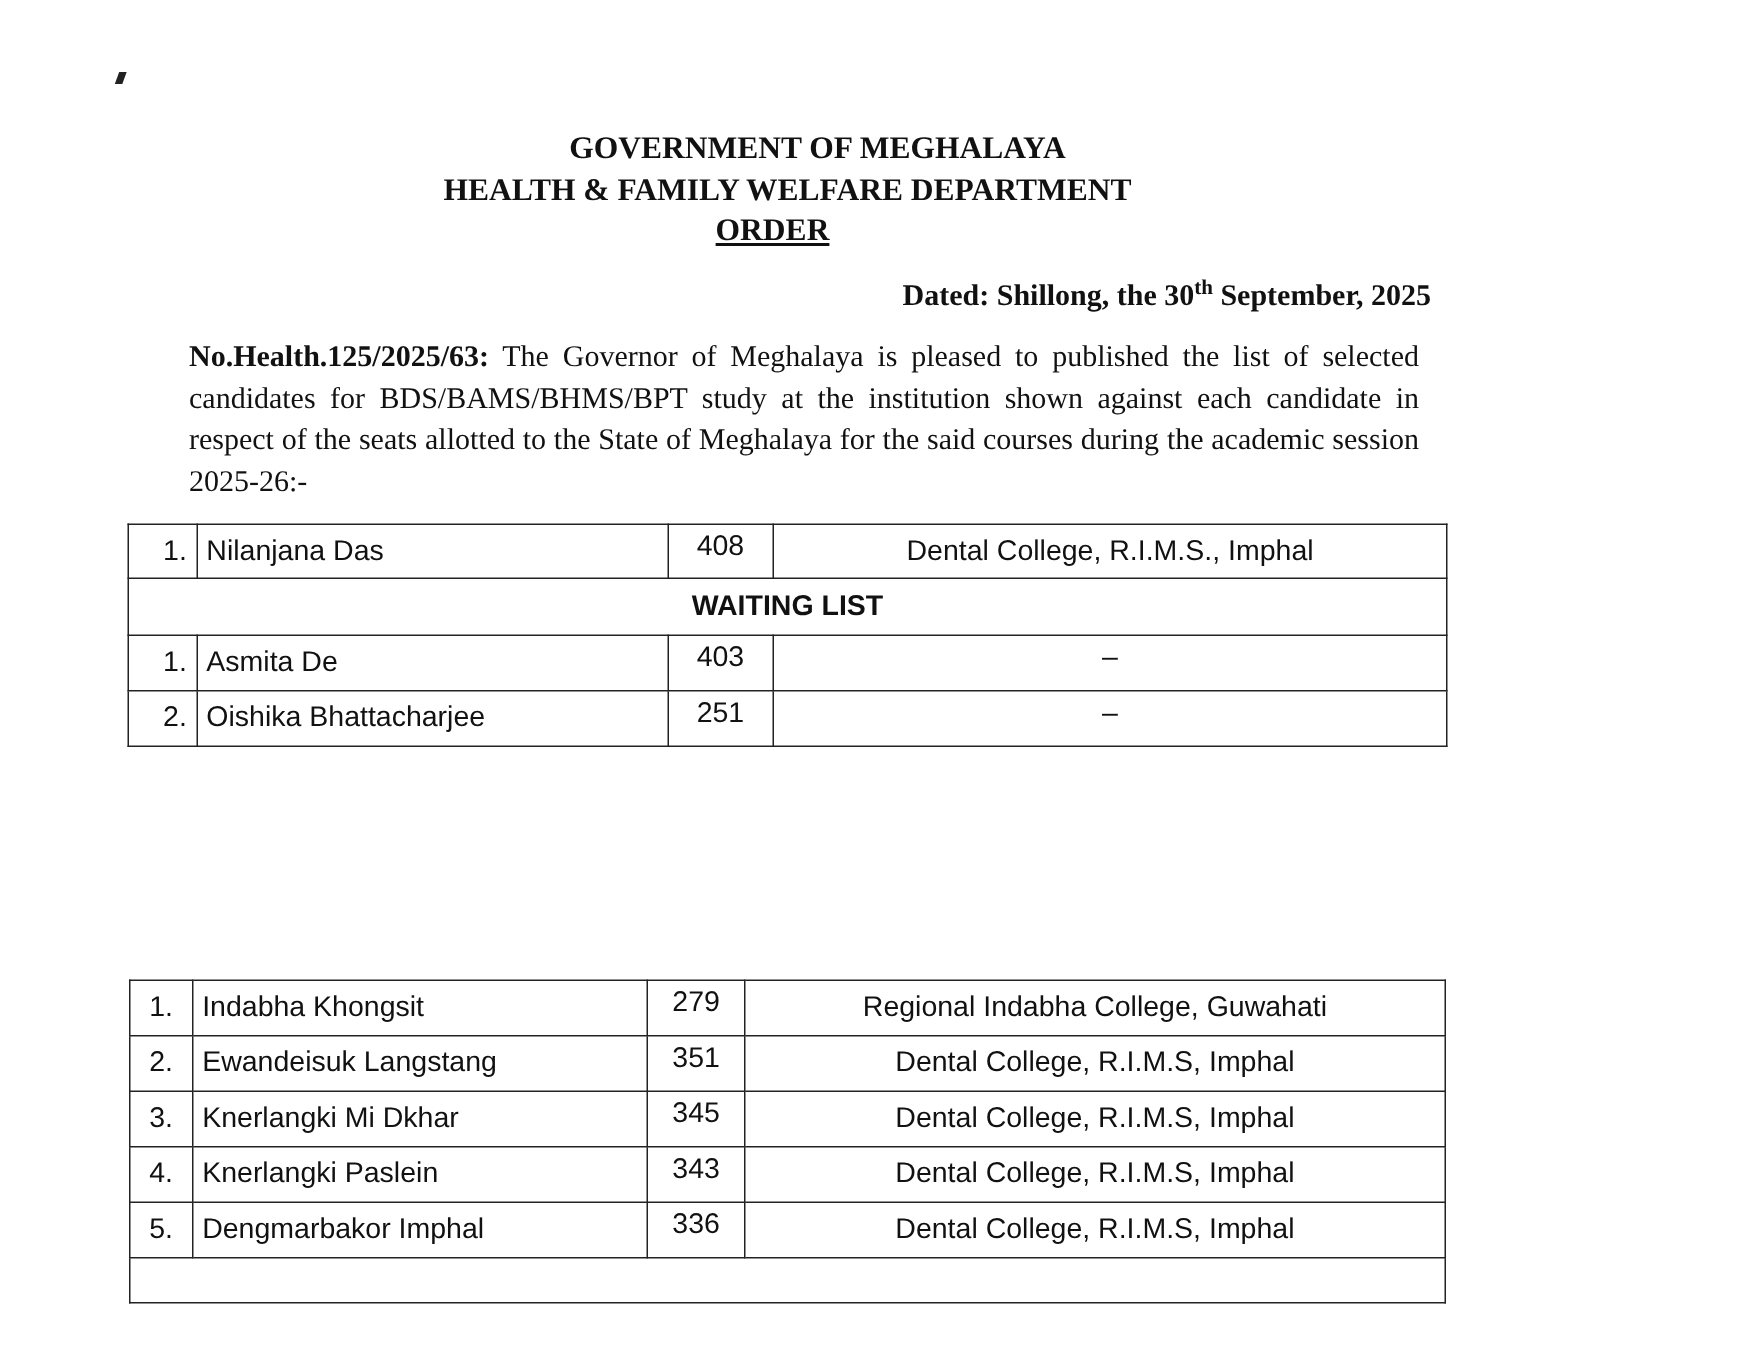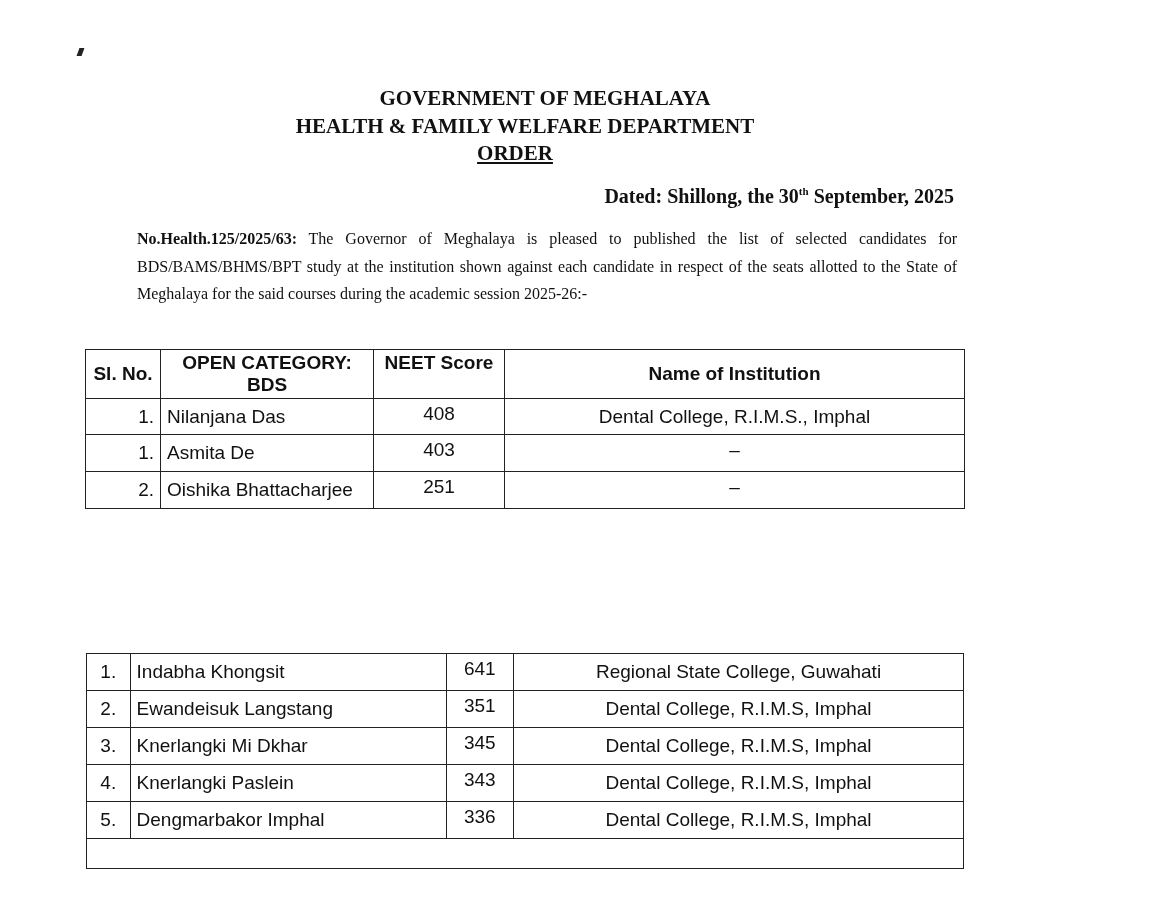--- a/index.html
+++ b/index.html
@@ -4,22 +4,22 @@
 <style>
   html, body { margin:0; padding:0; background:#ffffff; }
   body { width:1170px; height:898px; position:relative; overflow:hidden; color:#111; }
   .serif { font-family: "Liberation Serif", "DejaVu Serif", serif; }
   .cal { font-family: "Liberation Sans", "DejaVu Sans", sans-serif; }
   .header-line { position:absolute; left:0; width:1070px; text-align:center; font-weight:bold; font-size:21px; }
   #h1 { top:86px; left:10px;font-family:Liberation Serif, serif; }
   #h2 { top:114px; left:-10px; }
   #h3 { top:141px; left:-20px; text-decoration:underline; }
   #dated { position:absolute; top:185px; right:216px; font-weight:bold; font-size:20px; }
-  #dated sup { font-size:11px; }
-  #para { position:absolute; top:225px; left:137px; width:820px; font-size:16px; line-height:27.5px; text-align:justify; }
+  #dated sup { font-size:14px; }
+  #para { position:absolute; top:225px; left:126px; width:820px; font-size:20px; line-height:27.5px; text-align:justify; }
   #para b { font-weight:bold; }
   table { position:absolute; border-collapse:collapse; font-size:19px; }
   td, th { border:1.5px solid #222; padding:0 6px; }
   th { font-weight:bold; }
   #t1 { top:349px; left:85px; width:880px; }
   #t2 { top:653px; left:86px; width:878px; }
   .c { text-align:center; }
   .r { text-align:right; }
   .score { vertical-align:top; padding-top:4px;margin-top:19px; }
   .mark { position:absolute; left:78px; top:48px; width:5px; height:8px; background:#222; transform:skew(-20deg); }
@@ -32,31 +32,28 @@
 <div id="h1" class="header-line serif">GOVERNMENT OF MEGHALAYA</div>
 <div id="h2" class="header-line serif">HEALTH &amp; FAMILY WELFARE DEPARTMENT</div>
 <div id="h3" class="header-line serif">ORDER</div>
 
 <div id="dated" class="serif"><span>Dated: Shillong, the 30</span><sup>th</sup><span> September, 2025</span></div>
 
 <div id="para" class="serif"><b>No.Health.125/2025/63:</b><span> The Governor of Meghalaya is pleased to published the list of selected candidates for BDS/BAMS/BHMS/BPT study at the institution shown against each candidate in respect of the seats allotted to the State of Meghalaya for the said courses during the academic session 2025-26:-</span></div>
 
 <table id="t1" class="cal">
   <tbody>
-      <tr style="height:49px">
-    <th style="width:62px">Sl. No.</th>
-    <th style="width:200px">OPEN CATEGORY: BDS</th>
-    <th style="width:118px;vertical-align:top;padding-top:2px">NEET Score</th>
-    <th>Name of Institution</th>
-  </tr>
   <tr style="height:36px">
     <td class="r">1.</td>
     <td>Nilanjana Das</td>
     <td class="c score">408</td>
     <td class="c">Dental College, R.I.M.S., Imphal</td>
+  </tr>
+  <tr style="height:38px">
+    <th colspan="4">WAITING LIST</th>
   </tr>
   <tr style="height:37px">
     <td class="r">1.</td>
     <td>Asmita De</td>
     <td class="c score">403</td>
     <td class="c score">–</td>
   </tr>
   <tr style="height:37px">
     <td class="r">2.</td>
     <td>Oishika Bhattacharjee</td>
@@ -64,22 +61,22 @@
     <td class="c score">–</td>
   </tr>
 </tbody>
   </table>
 
 <table id="t2" class="cal">
   <tbody>
   <tr style="height:37px">
     <td class="c">1.</td>
     <td>Indabha Khongsit</td>
-    <td class="c score">641</td>
-    <td class="c">Regional State College, Guwahati</td>
+    <td class="c score">279</td>
+    <td class="c">Regional Indabha College, Guwahati</td>
   </tr>
   <tr style="height:37px">
     <td class="c">2.</td>
     <td>Ewandeisuk Langstang</td>
     <td class="c score">351</td>
     <td class="c">Dental College, R.I.M.S, Imphal</td>
   </tr>
   <tr style="height:37px">
     <td class="c">3.</td>
     <td>Knerlangki Mi Dkhar</td>

